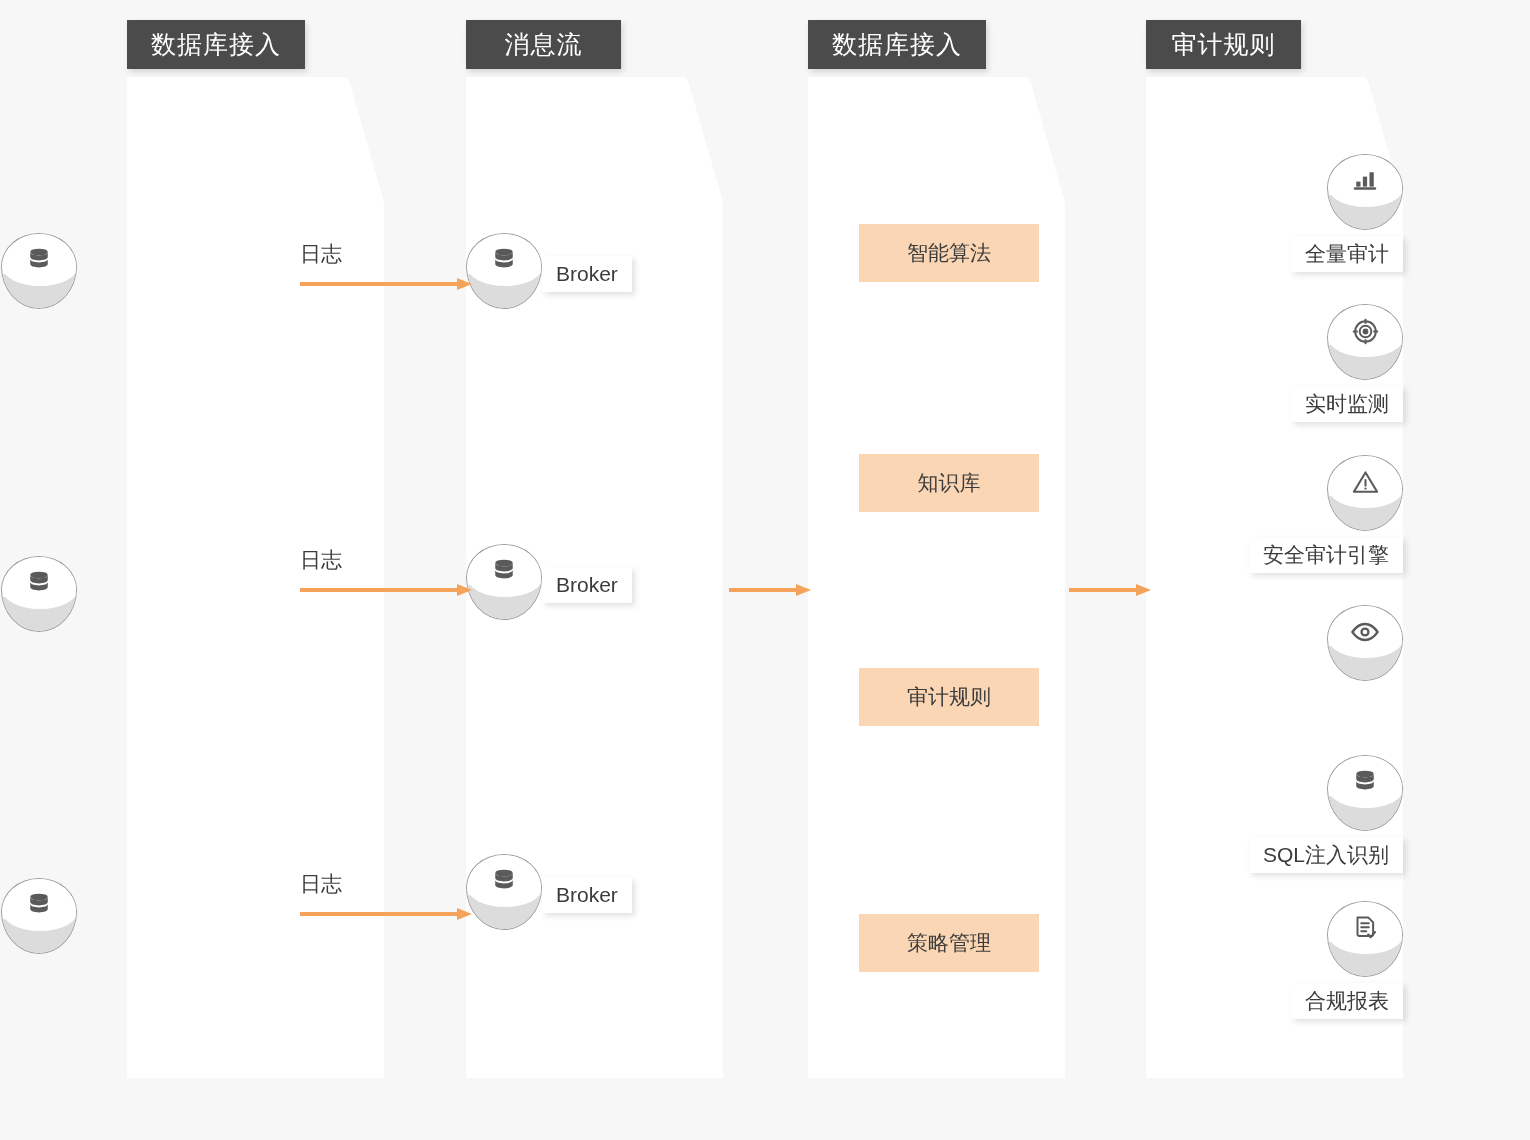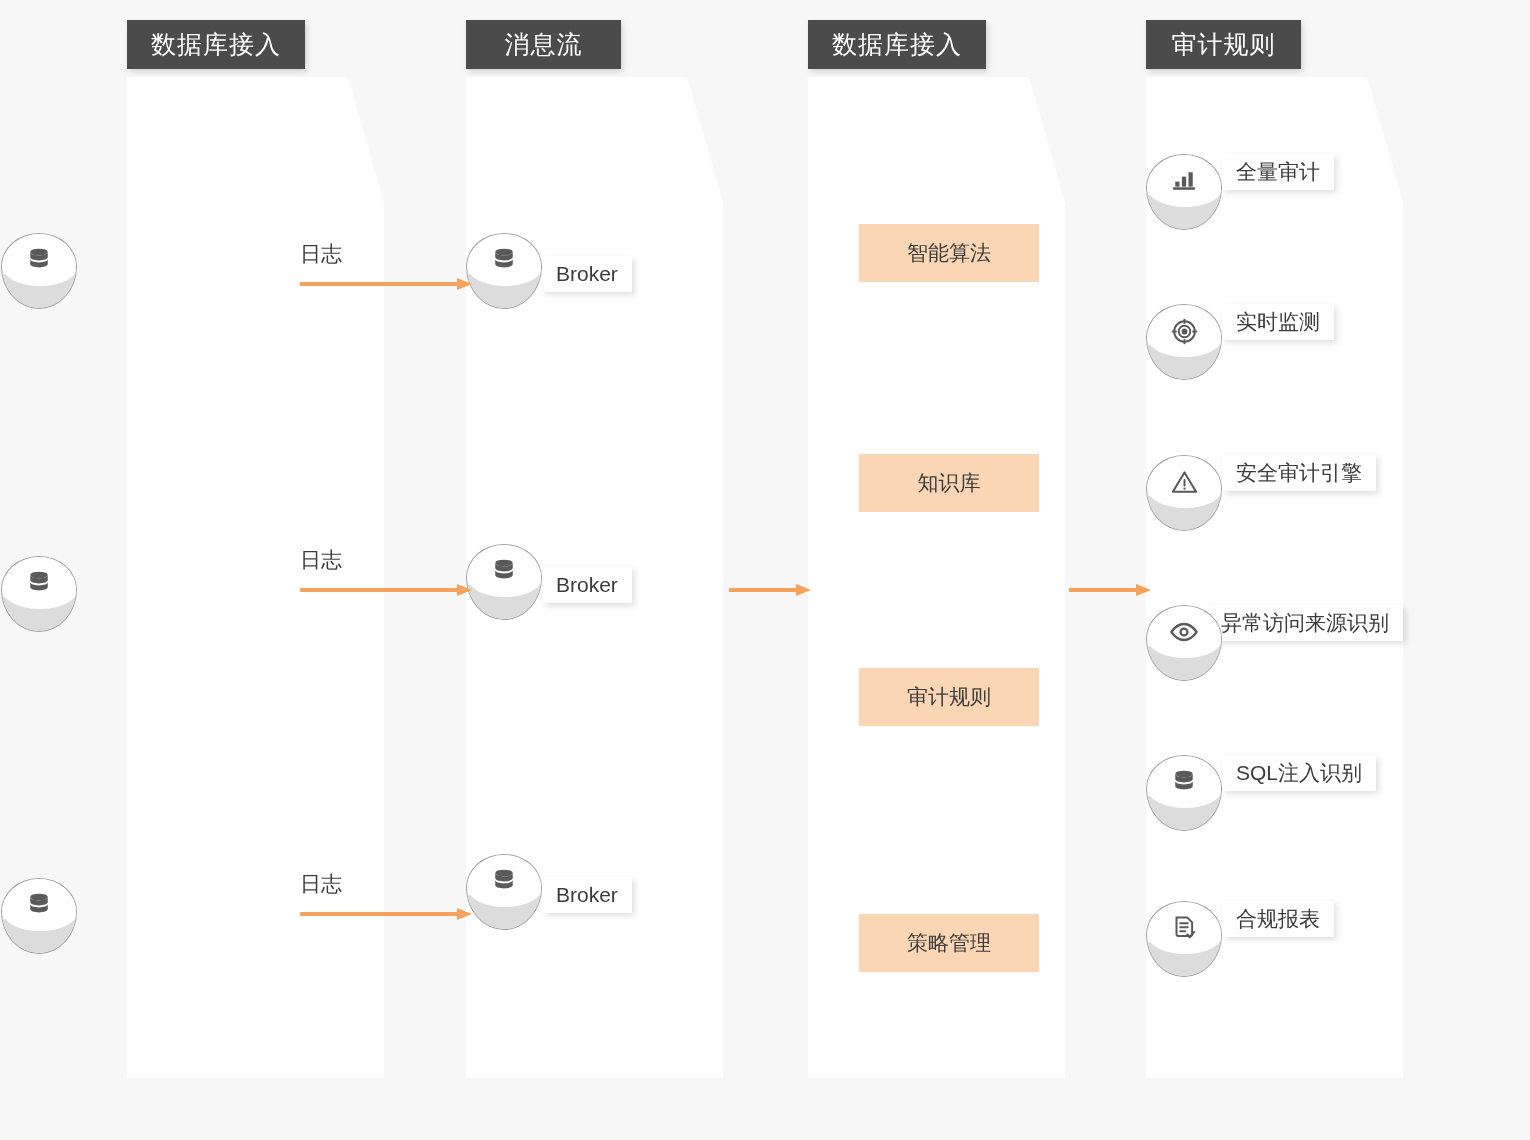--- a/index.html
+++ b/index.html
@@ -168,22 +168,22 @@
     color: #3c3c3c;
     white-space: nowrap;
   }
 
   
   .feature {
     position: absolute;
     width: 257px;
     left: 0;
     display: flex;
-    flex-direction: row;
-    align-items: flex-start;
+    flex-direction: column;
+    align-items: flex-end;
   }
   .feature .cyl { margin-bottom: 6px; }
 
   
   .node {
     position: absolute;
     width: 257px;
     left: 0;
     display: flex;
     flex-direction: row;
@@ -389,21 +389,20 @@
             <div class="cyl-lower"></div>
             <div class="cyl-top"></div>
           </div>
         <div class="cyl-glyph">
           <svg width="32" height="32" viewBox="0 0 24 24" fill="none" stroke="#5a5a5a" stroke-width="1.7" stroke-linejoin="round">
             <path d="M2.5 12 C6 7 9 6 12 6 C15 6 18 7 21.5 12 C18 17 15 18 12 18 C9 18 6 17 2.5 12 Z"></path>
             <circle cx="12" cy="12" r="2.6"></circle>
           </svg>
         </div>
       </div>
-      <div class="plate">异常访问来源识别</div>
     </div>
 
     <div class="feature" style="top:735px;">
       <div class="cyl">
         <div class="cyl-body">
             <div class="cyl-lower"></div>
             <div class="cyl-top"></div>
           </div>
         <div class="cyl-glyph">
           <svg width="30" height="30" viewBox="0 0 24 24">

